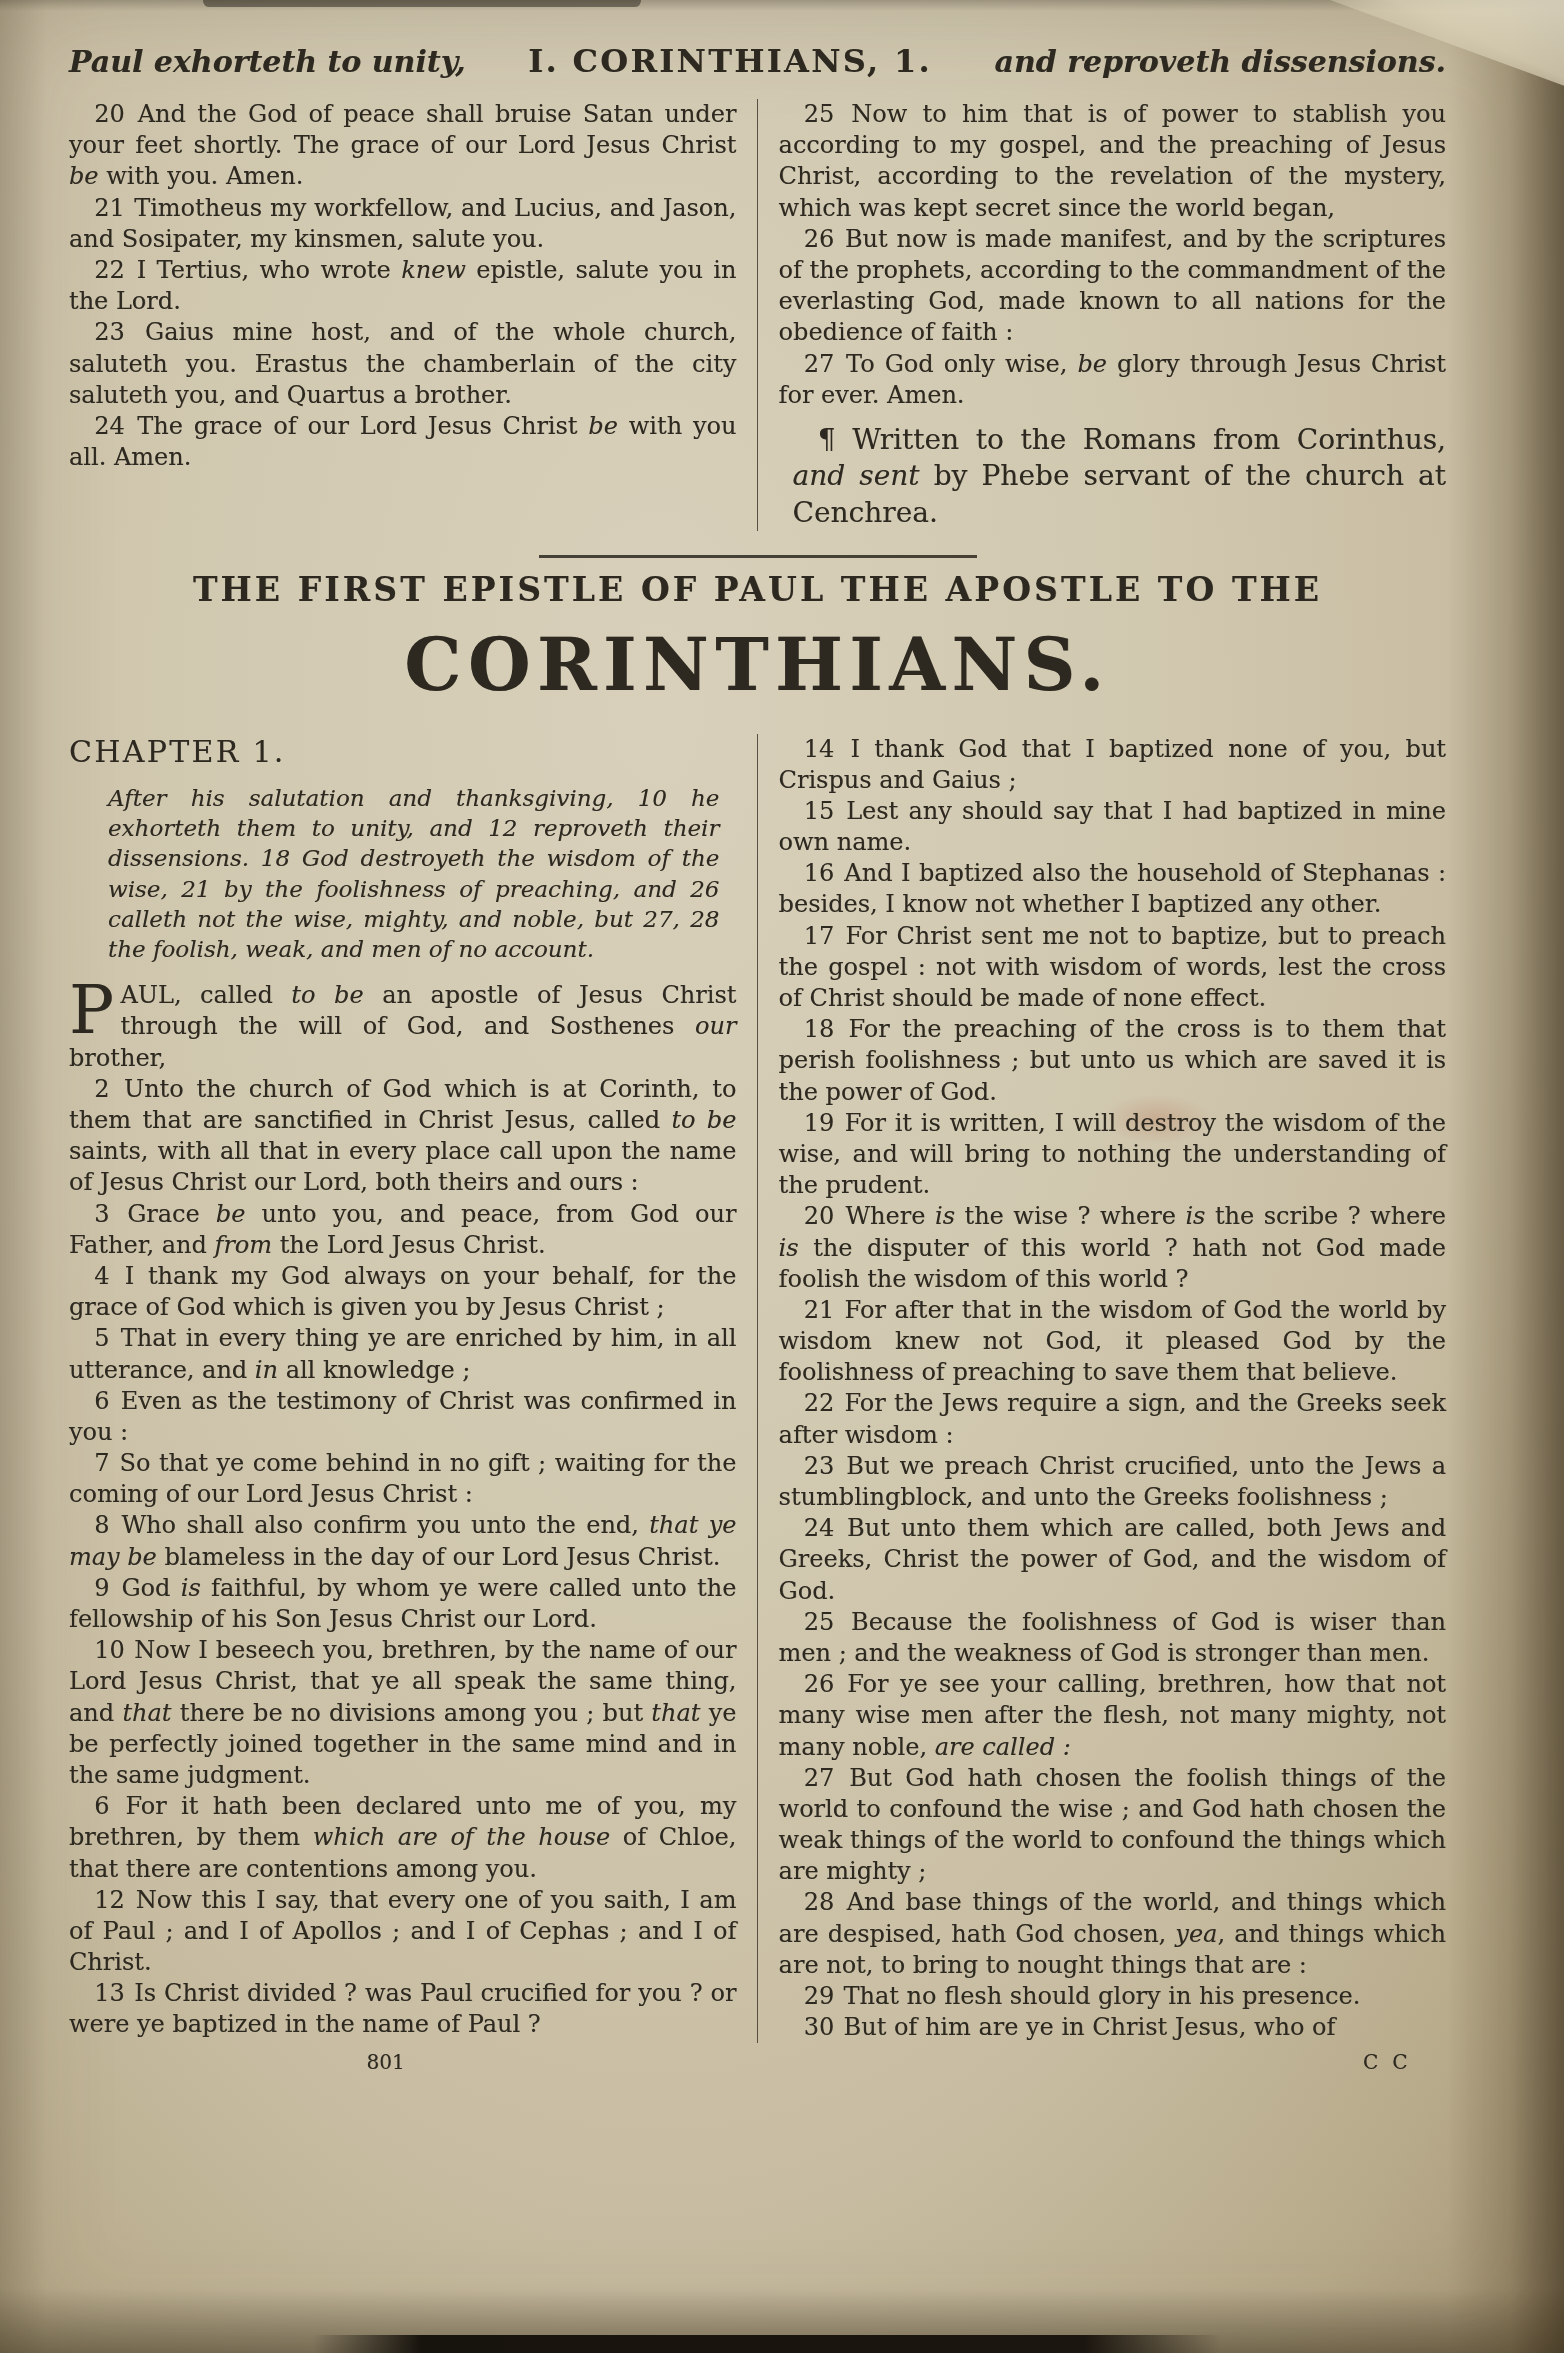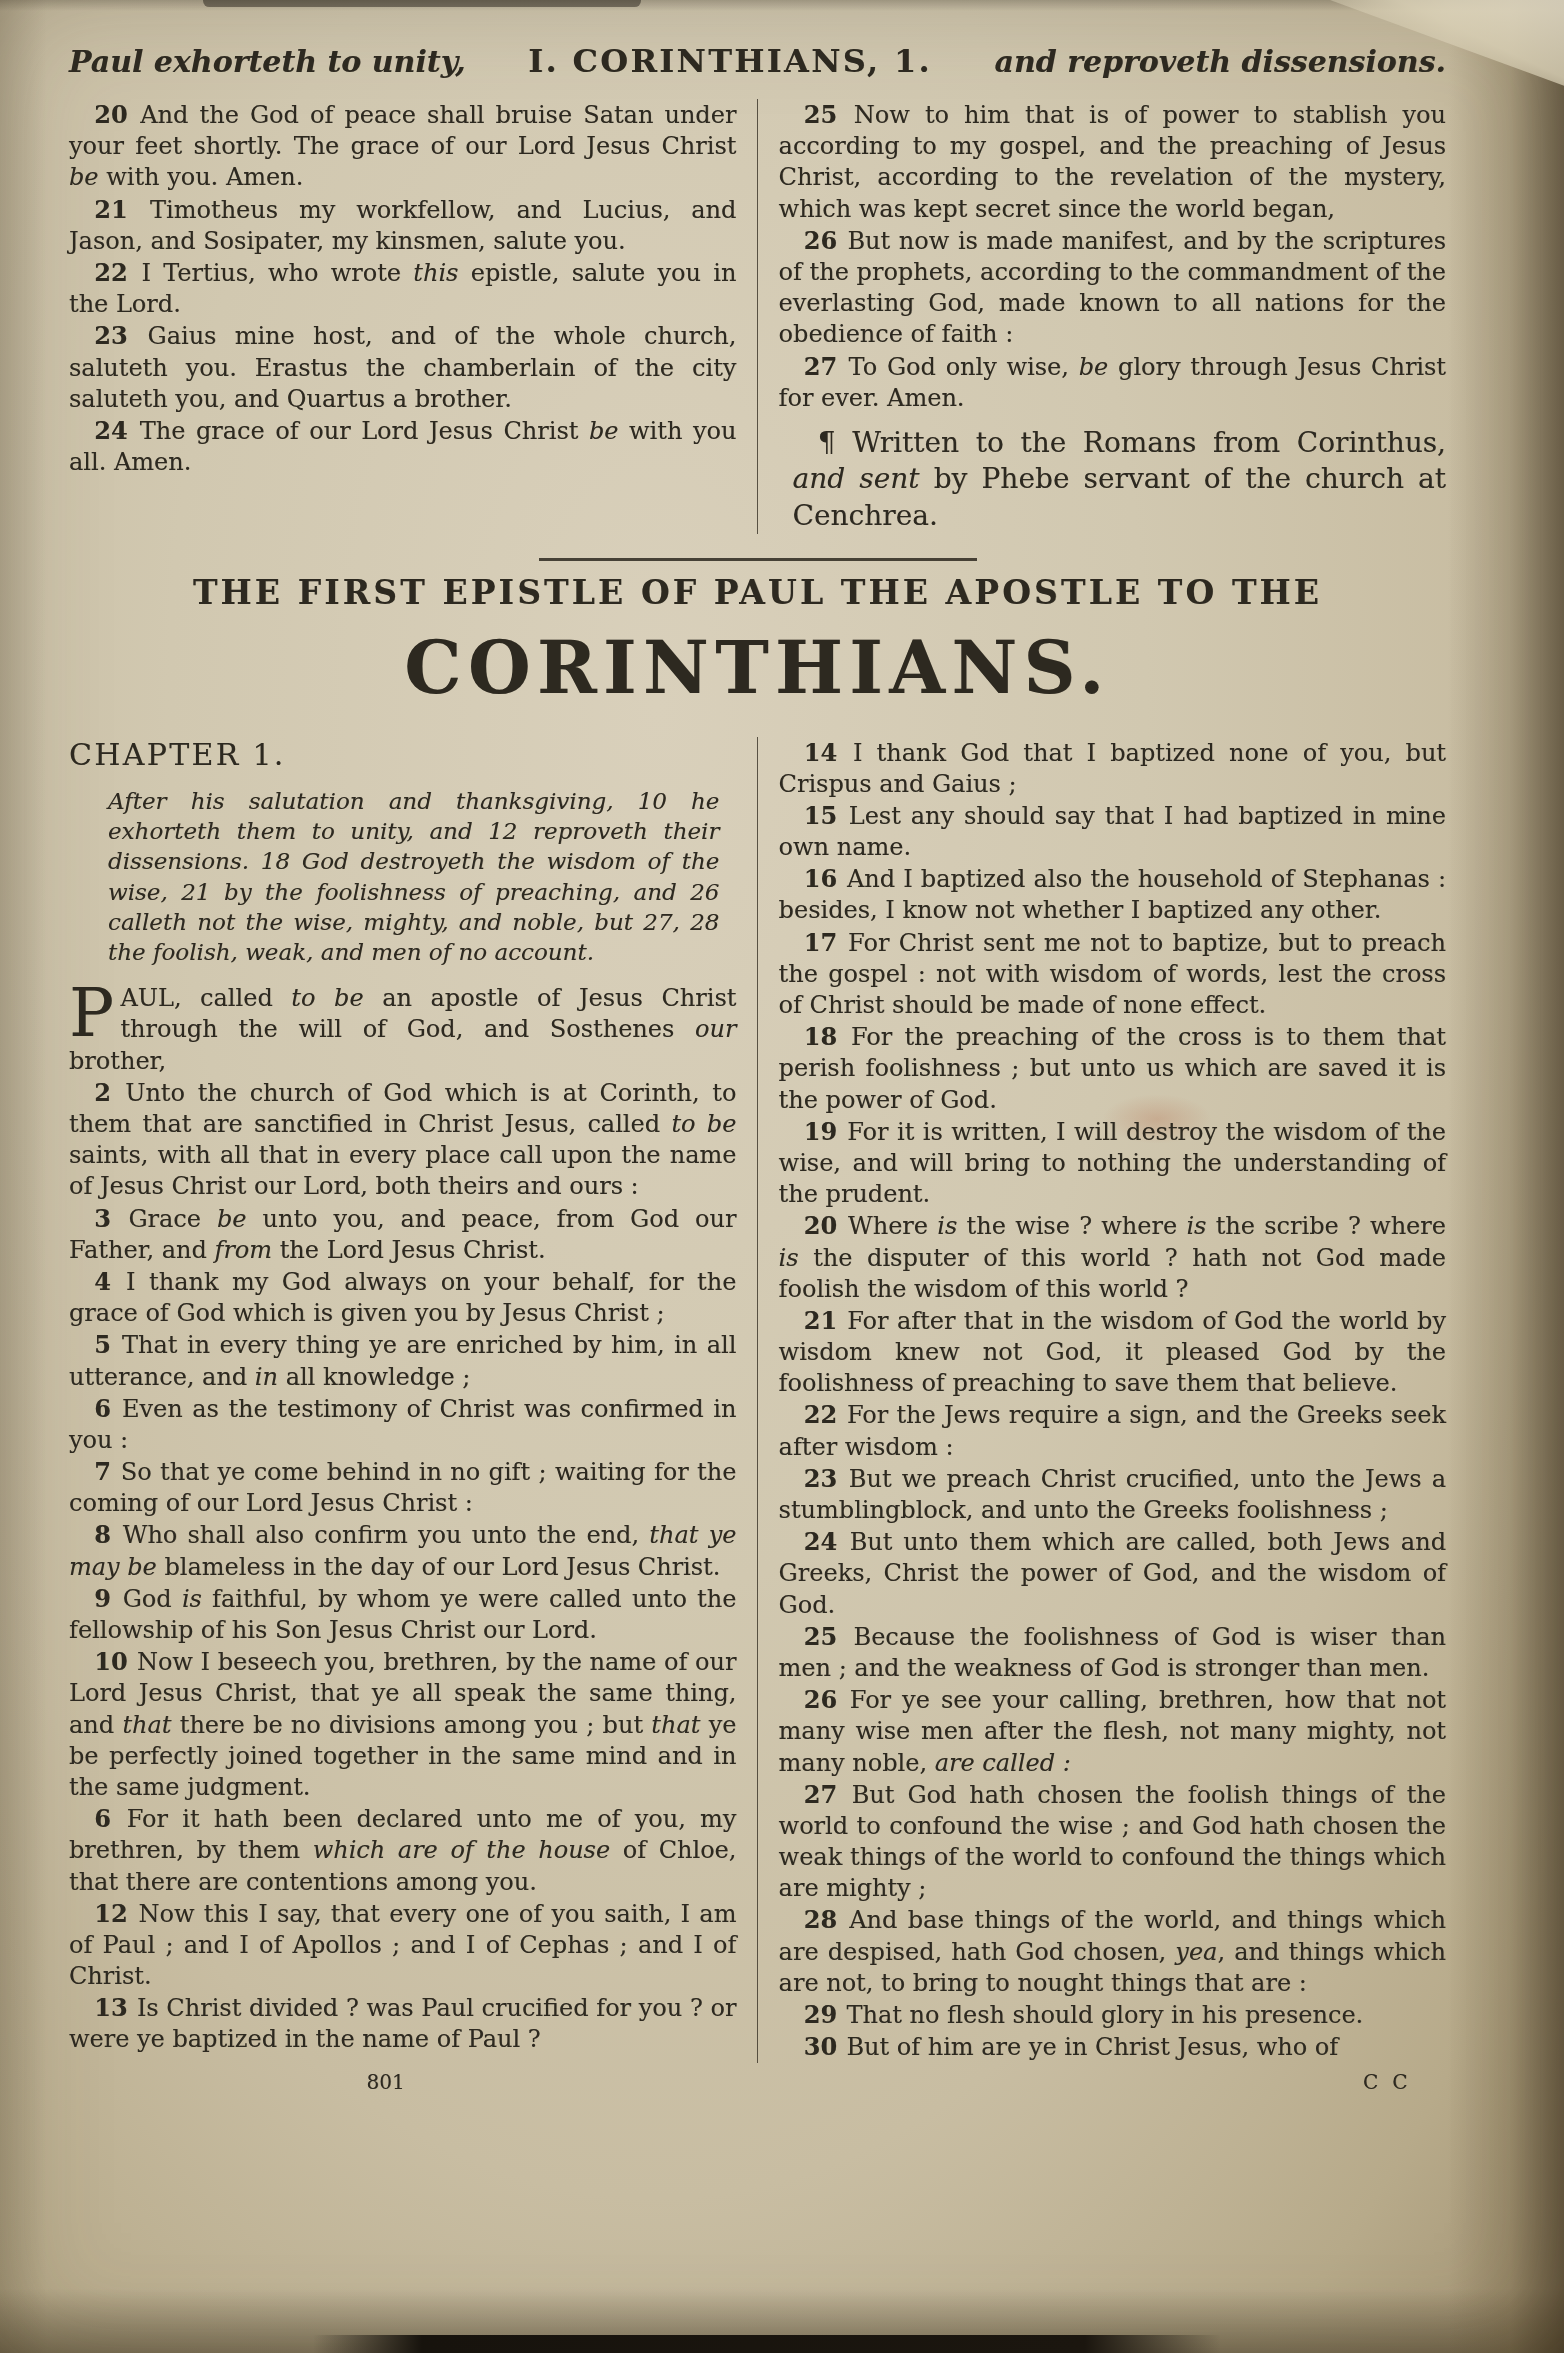--- a/index.html
+++ b/index.html
@@ -56,21 +56,21 @@
   .two-col { display: flex; align-items: stretch; }
   .col { flex: 1 1 0; min-width: 0; }
   .divider { width: 1.6px; background: rgba(52,46,34,0.78); margin: 0 20.3px; }
   .verse {
     margin: 0;
     font-size: 24px;
     line-height: 1.3;
     text-align: justify;
     text-indent: 1.05em;
   }
-  .vnum { padding-right: 1.6px; font-weight: bold; }
+  .vnum { padding-right: 1.6px; }
   .verse.note {
     font-size: 28px;
     line-height: 1.3;
     margin-top: 11px;
     text-indent: 0.9em;
     padding-left: 0.5em;
   }
   .verse.has-dropcap { text-indent: 0; }
   .dropcap {
     float: left;
@@ -120,21 +120,21 @@
     <header class="running-head">
       <span class="rh-left">Paul exhorteth to unity,</span>
       <span class="rh-center">I. CORINTHIANS, 1.</span>
       <span class="rh-right">and reproveth dissensions.</span>
     </header>
 
     <section class="two-col">
       <div class="col">
           <p class="verse"><span class="vnum">20</span> And the God of peace shall bruise Satan under your feet shortly.  The grace of our Lord Jesus Christ <i>be</i> with you.  Amen.</p>
           <p class="verse"><span class="vnum">21</span> Timotheus my workfellow, and Lucius, and Jason, and Sosipater, my kinsmen, salute you.</p>
-          <p class="verse"><span class="vnum">22</span> I Tertius, who wrote <i>this</i> epistle, salute you in the Lord.</p>
+          <p class="verse"><span class="vnum">22</span> I Tertius, who wrote <i>knew</i> epistle, salute you in the Lord.</p>
           <p class="verse"><span class="vnum">23</span> Gaius mine host, and of the whole church, saluteth you.  Erastus the chamberlain of the city saluteth you, and Quartus a brother.</p>
           <p class="verse"><span class="vnum">24</span> The grace of our Lord Jesus Christ <i>be</i> with you all.  Amen.</p>
         </div>
       <div class="divider"></div>
       <div class="col">
           <p class="verse"><span class="vnum">25</span> Now to him that is of power to stablish you according to my gospel, and the preaching of Jesus Christ, according to the revelation of the mystery, which was kept secret since the world began,</p>
           <p class="verse"><span class="vnum">26</span> But now is made manifest, and by the scriptures of the prophets, according to the commandment of the everlasting God, made known to all nations for the obedience of faith :</p>
           <p class="verse"><span class="vnum">27</span> To God only wise, <i>be</i> glory through Jesus Christ for ever.  Amen.</p>
           <p class="verse note">¶ Written to the Romans from Corinthus, <i>and sent</i> by Phebe servant of the church at Cenchrea.</p>
         </div>

